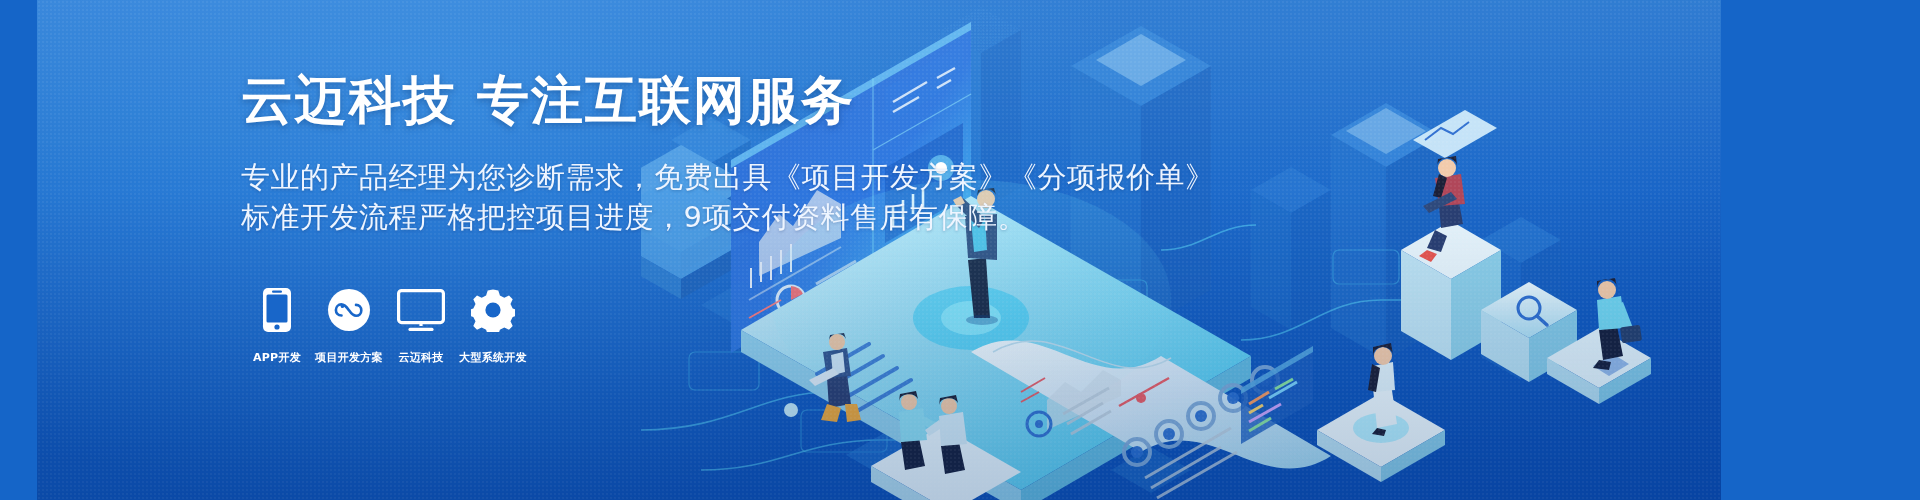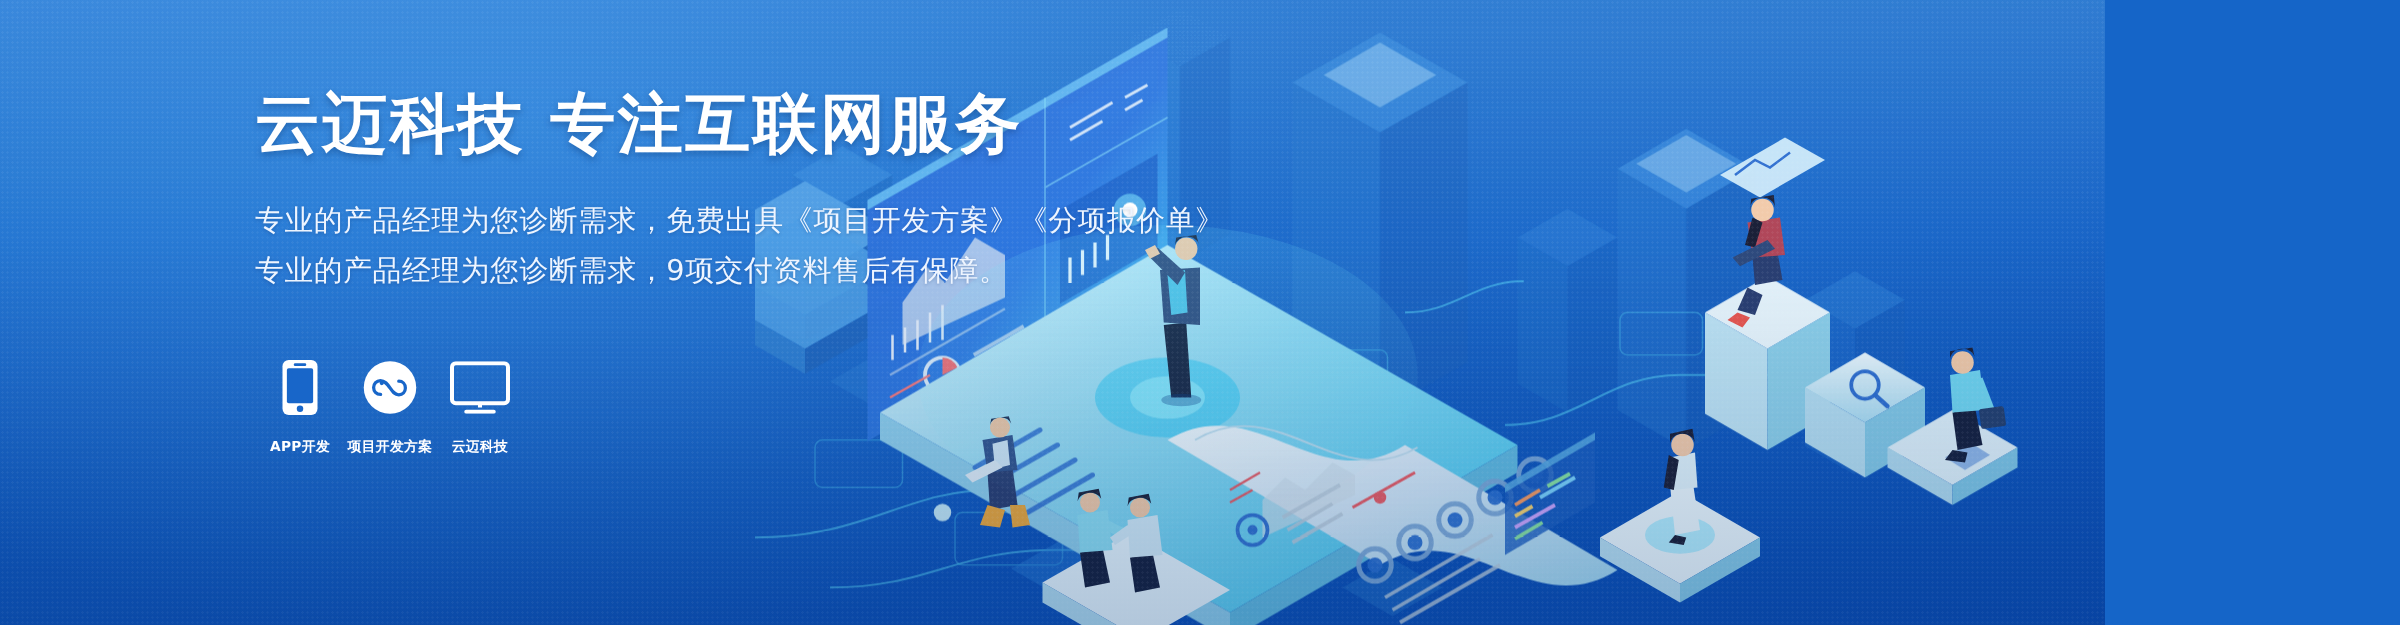--- a/index.html
+++ b/index.html
@@ -10,20 +10,21 @@
   }
 
   #banner {
     position:relative;
     width:1684px; height:500px;
     overflow:hidden;
     background:
       radial-gradient(ellipse 1100px 700px at 24% 18%, rgba(62,150,232,.55) 0%, rgba(62,150,232,0) 62%),
       radial-gradient(ellipse 900px 600px at 78% 12%, rgba(40,120,210,.40) 0%, rgba(40,120,210,0) 65%),
       linear-gradient(175deg, #2a7cd6 0%, #2374cf 22%, #1a66c8 46%, #0f57bd 70%, #0a4cb4 100%);
+    margin-left: 37px;
   }
   
   #texture {
     position:absolute; inset:0;
     background-image:
       radial-gradient(rgba(255,255,255,.055) 1px, transparent 1px);
     background-size:4px 4px;
     pointer-events:none;
   }
   #vign {
@@ -37,21 +38,21 @@
   #headline {
     font-family:"DejaVu Sans","Liberation Sans",sans-serif;
     font-size:52px; font-weight:bold; color:#ffffff;
     letter-spacing:2px; line-height:1.1;
     text-shadow:0 2px 6px rgba(4,40,95,.35);
     white-space:nowrap;
   }
   #sub { margin-top:28px; }
   .subline {
     font-family:"DejaVu Sans","Liberation Sans",sans-serif;
-    font-size:23px; color:#eef5ff; line-height:40px;
+    font-size:29px; color:#eef5ff; line-height:40px;
     letter-spacing:.5px; white-space:nowrap;
     text-shadow:0 1px 3px rgba(4,40,95,.28);
   }
 
   
   #icons { position:absolute; left:204px; top:286px; display:flex; align-items:flex-start; }
   .icon-item { width:72px; display:flex; flex-direction:column; align-items:center; }
   .icon-glyph { height:48px; display:flex; align-items:center; justify-content:center; }
   .icon-glyph svg { display:block; }
   .icon-label {
@@ -418,21 +419,21 @@
     </svg>
   </div>
 
   <div id="texture"></div>
   <div id="vign"></div>
 
   <div id="copy">
     <h1 id="headline">云迈科技 专注互联网服务</h1>
     <div id="sub">
       <div class="subline">专业的产品经理为您诊断需求，免费出具《项目开发方案》《分项报价单》</div>
-      <div class="subline">专业的产品经理为您诊断需求，9项交付资料售后有保障。</div>
+      <div class="subline">标准开发流程严格把控项目进度，9项交付资料售后有保障。</div>
     </div>
   </div>
 
   <div id="icons">
 
     <div class="icon-item">
       <div class="icon-glyph">
         <svg width="30" height="46" viewBox="0 0 30 46">
           <rect x="1" y="1" width="28" height="44" rx="5" fill="#ffffff"></rect>
           <rect x="4.5" y="7.5" width="21" height="28" rx="1.5" fill="#1866c9"></rect>
@@ -459,15 +460,25 @@
       <div class="icon-glyph">
         <svg width="48" height="42" viewBox="0 0 48 42">
           <rect x="1.6" y="1.6" width="44.8" height="32" rx="3" fill="none" stroke="#ffffff" stroke-width="3.2"></rect>
           <path d="M24 33.6 L24 37" stroke="#ffffff" stroke-width="3.2"></path>
           <path d="M13 40.4 L35 40.4" stroke="#ffffff" stroke-width="3.2" stroke-linecap="round"></path>
         </svg>
       </div>
       <div class="icon-label">云迈科技</div>
     </div>
 
+    <div class="icon-item">
+      <div class="icon-glyph">
+        <svg width="44" height="44" viewBox="0 0 44 44">
+          <path d="M22 1.5 l5.3 1.1 l1.6 5 l4.4 2.2 l4.7 -2.2 l3.7 3.7 l-2.2 4.7 l2.2 4.4 l5 1.6 l0 5.3 l-5 1.6 l-2.2 4.4 l2.2 4.7 l-3.7 3.7 l-4.7 -2.2 l-4.4 2.2 l-1.6 5 l-5.3 0" fill="#ffffff"></path>
+          <path d="M22 1.5 l-5.3 1.1 l-1.6 5 l-4.4 2.2 l-4.7 -2.2 l-3.7 3.7 l2.2 4.7 l-2.2 4.4 l-5 1.6 l0 5.3 l5 1.6 l2.2 4.4 l-2.2 4.7 l3.7 3.7 l4.7 -2.2 l4.4 2.2 l1.6 5 l5.3 0" fill="#ffffff"></path>
+          <circle cx="22" cy="22" r="7.6" fill="#1866c9"></circle>
+        </svg>
+      </div>
+      <div class="icon-label">大型系统开发</div>
+    </div>
 
   </div>
 </div>
 
 </body></html>

